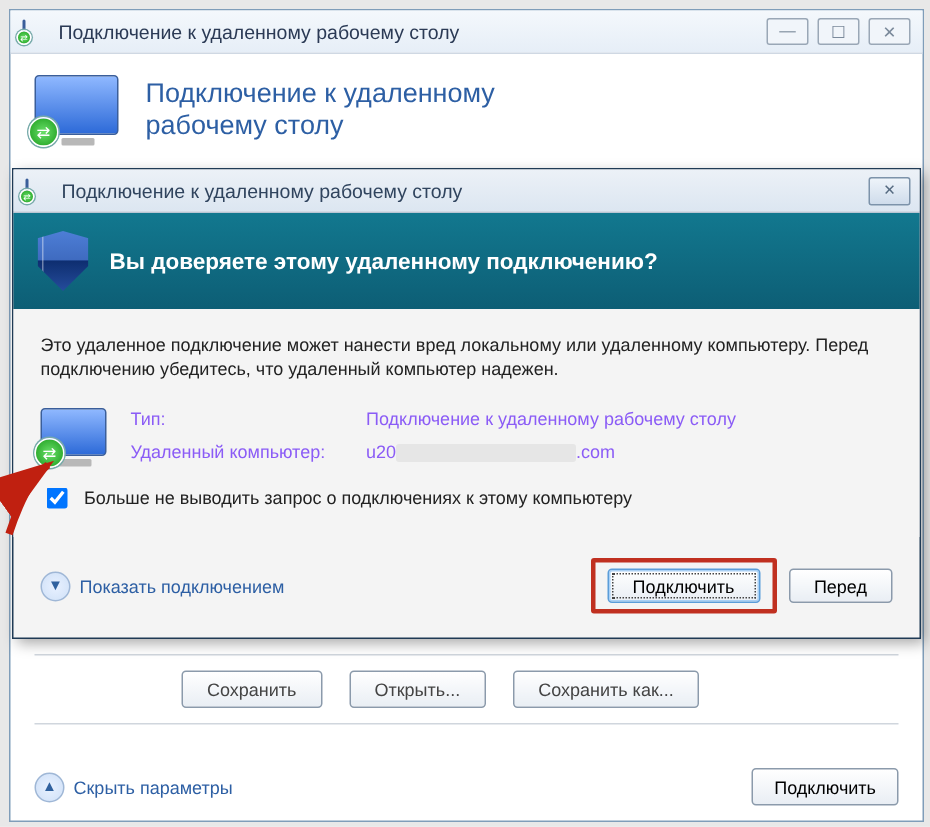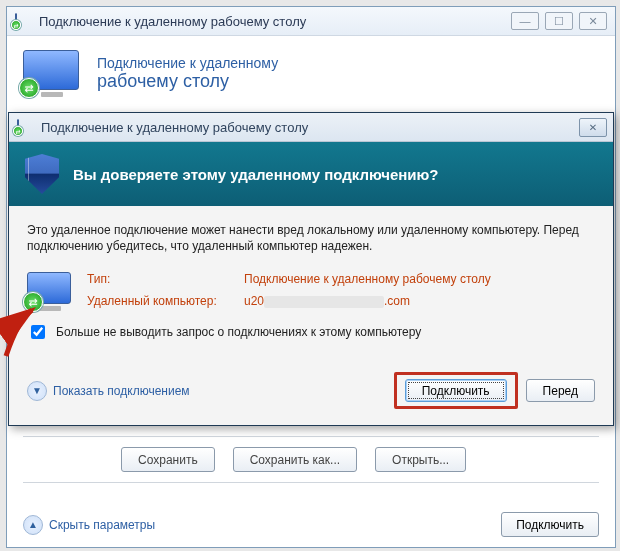--- a/index.html
+++ b/index.html
@@ -7,21 +7,21 @@
 .bg-titlebar{height:28px;background:linear-gradient(#f4f8fc,#e6eef7);border-bottom:1px solid #cfd8e3;display:flex;align-items:center;padding:0 8px;gap:8px}
 .bg-titlebar .title{color:#2b3a55;font-size:13px}
 .bg-ctrls{margin-left:auto;display:flex;gap:6px}
 .bg-ctrl{width:26px;height:16px;border:1px solid #9aa7b6;background:#f1f5fa;border-radius:2px;display:flex;align-items:center;justify-content:center;font-size:11px;color:#7b8a9b}
 .bg-body{padding:14px 16px}
 .hero{display:flex;align-items:center;gap:16px;margin-bottom:20px}
 .monitor{width:58px;height:46px;position:relative}
 .monitor .screen{width:54px;height:38px;border-radius:3px;background:linear-gradient(#8fb8ff,#2d6ad8);border:1px solid #3a5e9a}
 .monitor .stand{width:22px;height:5px;background:#b8b8b8;margin:2px auto 0;border-radius:1px}
 .monitor .badge{position:absolute;left:-4px;bottom:-2px;width:18px;height:18px;border-radius:50%;background:radial-gradient(#6ae06a,#1a9a1a);border:1px solid #fff;box-shadow:0 0 0 1px #7aa;display:flex;align-items:center;justify-content:center;color:#fff;font-size:11px}
-.hero-text .l1{color:#2d5fa4;font-size:14px}
+.hero-text .l1{color:#2d5fa4;font-size:18px}
 .hero-text .l2{color:#2d5fa4;font-size:18px;font-weight:normal}
 .bg-bottom{position:absolute;bottom:64px;left:16px;right:16px;display:flex;gap:18px;align-items:center;border:1px solid #d0d6dd;border-left:none;border-right:none;padding:10px 0}
 .bg-bottom .btn{height:23px;border:1px solid #8b9aab;background:linear-gradient(#fff,#e9eef4);border-radius:3px;padding:0 16px;color:#444;display:flex;align-items:center}
 .bg-footer{position:absolute;bottom:10px;left:16px;right:16px;display:flex;align-items:center;gap:10px}
 .bg-footer .btn{height:23px;border:1px solid #8b9aab;background:linear-gradient(#fff,#e9eef4);border-radius:3px;padding:0 14px;display:flex;align-items:center}
 .expander{display:flex;align-items:center;gap:6px;color:#2d5fa4}
 .exp-ico{width:18px;height:18px;border-radius:50%;background:radial-gradient(#e8f1ff,#cfe0f7);border:1px solid #9fb7d6;display:flex;align-items:center;justify-content:center;color:#30619e;font-size:10px}
 
 
 .dialog{position:absolute;left:8px;top:112px;width:604px;border:1px solid #1f3a55;background:#f4f4f4;box-shadow:3px 3px 9px rgba(0,0,0,.35)}
@@ -29,21 +29,21 @@
 .dlg-titlebar .title{color:#30445e;font-size:13px}
 .close-btn{margin-left:auto;width:26px;height:17px;border:1px solid #7d93aa;border-radius:2px;background:linear-gradient(#eef4fa,#cfdceb);display:flex;align-items:center;justify-content:center;color:#556a80;font-size:10px}
 .band{background:linear-gradient(#12788f,#0d5e75);display:flex;align-items:center;padding:12px 16px;gap:14px}
 .shield{width:34px;height:40px;background:linear-gradient(180deg,#4d7ed6 0%,#3f6bc0 48%,#0e2e70 50%,#254c9c 100%);clip-path:polygon(50% 0,100% 12%,100% 58%,50% 100%,0 58%,0 12%);position:relative}
 .shield::after{content:"";position:absolute;inset:3px;border-left:1px solid rgba(255,255,255,.4)}
 .band .q{color:#fff;font-weight:bold;font-size:15px}
 .dlg-body{background:#f4f4f4;padding:16px 18px}
 .desc{color:#222;line-height:1.35;margin-bottom:18px}
 .info-row{display:flex;align-items:flex-start;gap:14px}
 .info-kv{display:grid;grid-template-columns:145px 1fr;row-gap:8px;column-gap:12px;flex:1}
-.info-kv span{color:#c2410c}
+.info-kv span{color:#8b5cf6}
 .redact{display:inline-block;background:#e6e6e6;border-radius:2px;height:12px;width:120px;vertical-align:middle}
 .chk-row{display:flex;align-items:center;gap:8px;margin-top:12px}
 input[type=checkbox]{width:14px;height:14px}
 .chk-row label{color:#222}
 .dlg-footer{display:flex;align-items:center;padding:14px 18px 16px;gap:8px}
 .dlg-footer .expander{color:#2d5fa4}
 .dlg-footer .spacer{flex:1}
 .primary-wrap{border:3px solid #c03020;padding:4px 8px;border-radius:2px}
 .btn2{height:23px;border:1px solid #8b9aab;background:linear-gradient(#fff,#e9eef4);border-radius:3px;padding:0 16px;display:flex;align-items:center;font-family:inherit;font-size:12px}
 .btn2.focus{outline:1px dotted #444;outline-offset:-4px;border-color:#5b9dd9;box-shadow:0 0 0 1px #a9d0f5 inset}
@@ -81,22 +81,22 @@
       <div class="hero-text">
         <div class="l1">Подключение к удаленному</div>
         <div class="l2">рабочему столу</div>
       </div>
     </div>
   </div>
 
   <div class="bg-bottom">
     <span style="width:80px"></span>
     <div class="btn">Сохранить</div>
+    <div class="btn">Открыть...</div>
     <div class="btn">Сохранить как...</div>
-    <div class="btn">Открыть...</div>
   </div>
 
   <div class="bg-footer">
     <div class="expander">
       <span class="exp-ico">▲</span>
       <span>Скрыть параметры</span>
     </div>
     <div style="flex:1"></div>
     <div class="btn">Подключить</div>
   </div>

